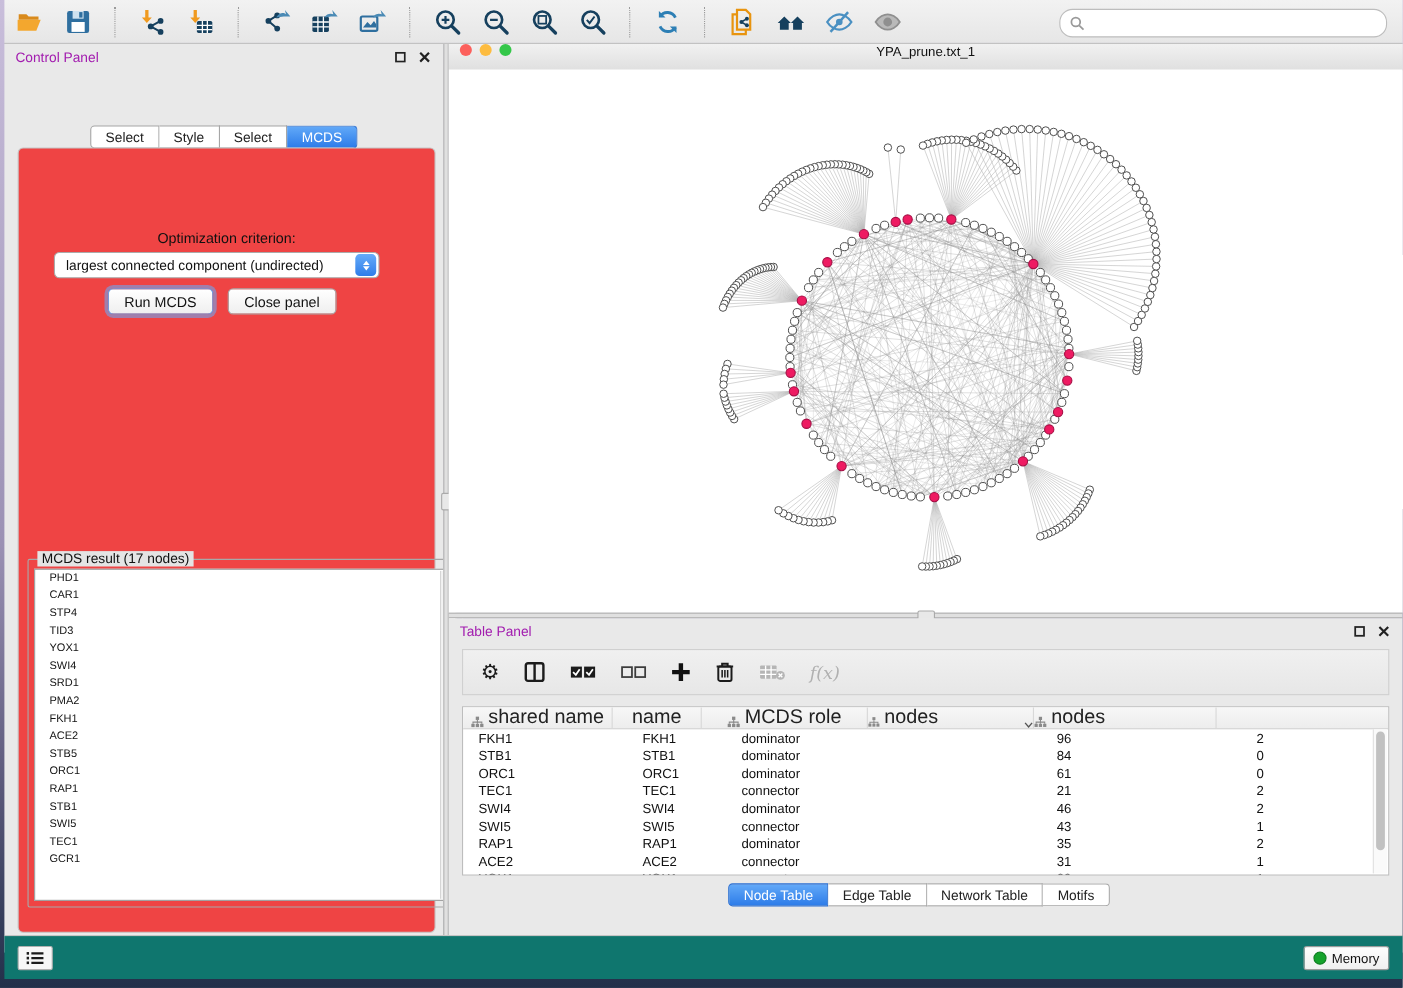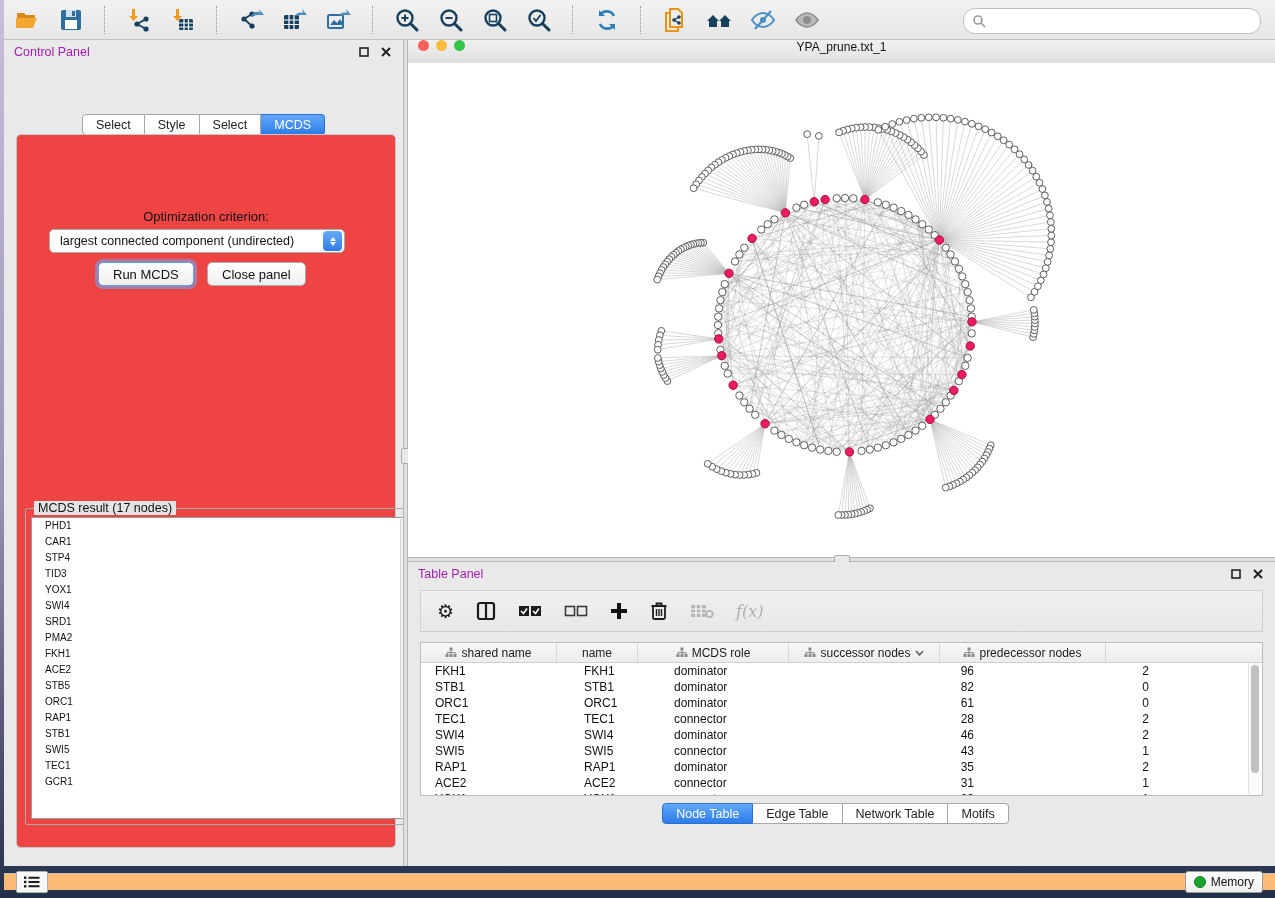--- a/index.html
+++ b/index.html
@@ -57,32 +57,32 @@
   #nettitle .title{position:absolute;left:0;right:0;text-align:center;font-size:12px;color:#111}
   .tl{width:11px;height:11px;border-radius:50%;margin-right:7px;z-index:2}
   #netcanvas{position:absolute;left:0;top:23px;right:0;bottom:0;background:#fff}
   
   #tablepanel{left:408px;top:562px;right:0;bottom:32px;background:#e9e9e9}
   #tp-toolbar{position:absolute;left:12px;right:12px;top:28px;height:40px;background:linear-gradient(#f0f0f0,#e7e7e7);
     border:1px solid #d0d0d0;display:flex;align-items:center;gap:22px;padding:0 16px}
   .tpicon{display:flex;align-items:center;justify-content:center;height:24px}
   #nodetable{position:absolute;left:12px;right:12px;top:80px;bottom:70px;background:#fff;border:1px solid #bdbdbd;overflow:hidden}
   #thead{display:flex;height:19px;background:linear-gradient(#f7f7f7,#ededed);border-bottom:1px solid #cfcfcf}
-  #thead .col{position:relative;border-right:1px solid #d8d8d8;display:flex;align-items:center;justify-content:center;
-    font-size:12px;color:#222;gap:4px}
+  #thead .col{position:relative;border-right:1px solid #d8d8d8;display:flex;align-items:flex-end;justify-content:center;
+    font-size:18px;color:#222;gap:4px}
   #tbody .trow{display:flex;height:16px;line-height:16px;font-size:12px}
   #tbody .c{white-space:nowrap;overflow:hidden}
   .w0{width:135px}.w1{width:80px}.w2{width:150px}.w3{width:150px}.w4{width:165px}
   #tbody .c0{padding-left:14px}.c1p{padding-left:14px}.c2p{padding-left:10px}
   .num{text-align:right;padding-right:10px}
   #tscroll{position:absolute;right:1px;top:20px;bottom:1px;width:12px;background:#fafafa;border-left:1px solid #e0e0e0}
   #tscroll .thumb{position:absolute;left:2px;top:2px;width:8px;height:108px;background:#c1c1c1;border-radius:4px}
   #tp-tabs{position:absolute;left:0;right:12px;bottom:42px;display:flex;justify-content:center}
   
-  #statusbar{left:4px;right:0;bottom:8px;height:17px;background:#fdba74;border-top:1px solid #c4c4c4;
+  #statusbar{left:4px;right:0;bottom:8px;height:40px;background:#0f766e;border-top:1px solid #c4c4c4;
     display:flex;align-items:center;padding:0 12px}
   #listbtn{width:30px;height:20px;background:#f7f7f7;border:1px solid #b0b0b0;border-radius:2px;
     display:flex;align-items:center;justify-content:center}
   #membtn{margin-left:auto;height:20px;background:linear-gradient(#fdfdfd,#f0f0f0);border:1px solid #9c9c9c;
     border-radius:3px;display:flex;align-items:center;gap:5px;padding:0 8px;font-size:12px}
   #memdot{width:10px;height:10px;border-radius:50%;background:#15a32c;border:1px solid #0d7d20}
   .fx{font-family:"DejaVu Serif","Liberation Serif",serif;font-style:italic;font-size:16px;color:#b0b0b0}
   .gear{font-size:19px;color:#1c1c1c;line-height:1}
 </style>
 </head>
@@ -1190,35 +1190,35 @@
           <div class="c w0 c0">FKH1</div>
           <div class="c w1 c1p">FKH1</div>
           <div class="c w2 c2p">dominator</div>
           <div class="c w3 num">96</div>
           <div class="c w4 num">2</div>
         </div>
         <div class="trow">
           <div class="c w0 c0">STB1</div>
           <div class="c w1 c1p">STB1</div>
           <div class="c w2 c2p">dominator</div>
-          <div class="c w3 num">82</div>
+          <div class="c w3 num">84</div>
           <div class="c w4 num">0</div>
         </div>
         <div class="trow">
           <div class="c w0 c0">ORC1</div>
           <div class="c w1 c1p">ORC1</div>
           <div class="c w2 c2p">dominator</div>
           <div class="c w3 num">61</div>
           <div class="c w4 num">0</div>
         </div>
         <div class="trow">
           <div class="c w0 c0">TEC1</div>
           <div class="c w1 c1p">TEC1</div>
           <div class="c w2 c2p">connector</div>
-          <div class="c w3 num">28</div>
+          <div class="c w3 num">21</div>
           <div class="c w4 num">2</div>
         </div>
         <div class="trow">
           <div class="c w0 c0">SWI4</div>
           <div class="c w1 c1p">SWI4</div>
           <div class="c w2 c2p">dominator</div>
           <div class="c w3 num">46</div>
           <div class="c w4 num">2</div>
         </div>
         <div class="trow">

